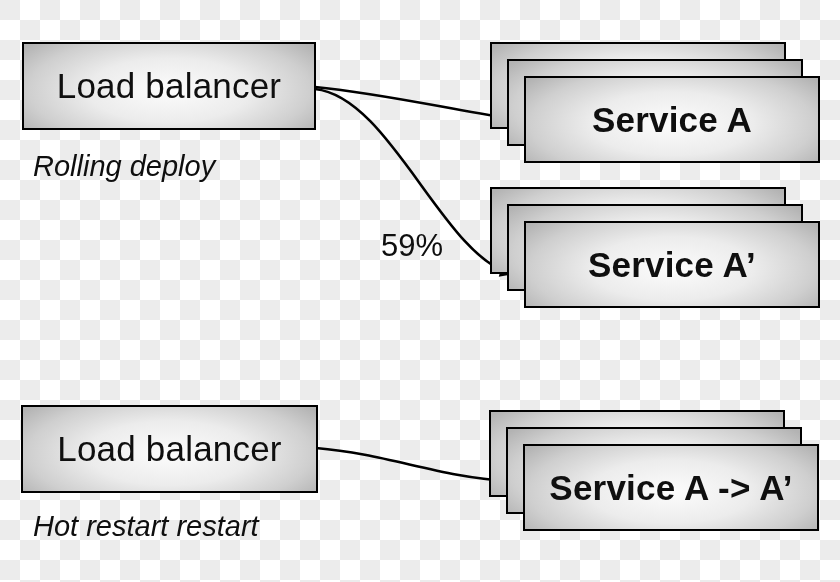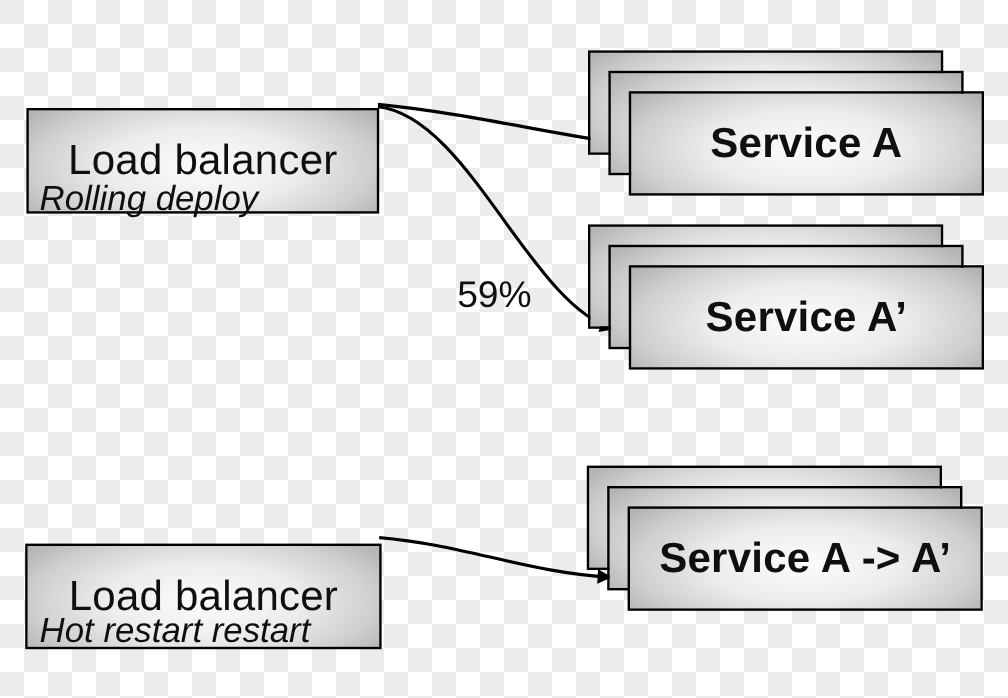--- a/index.html
+++ b/index.html
@@ -13,33 +13,33 @@
   }
   .connector-layer{
     position:absolute;left:0;top:0;width:840px;height:582px;
     pointer-events:none;
   }
   .node{
     position:absolute;
     box-sizing:border-box;
     border:2.5px solid #000;
     background: radial-gradient(ellipse 62% 85% at 50% 55%, #fcfcfc 0%, #ececec 45%, #cfcfcf 78%, #b3b3b3 100%);
-    display:flex;align-items:center;justify-content:center;margin-top:48px;
+    display:flex;align-items:center;justify-content:center;
   }
   .node-label{
     font-size:35px;
     letter-spacing:0.2px;
     white-space:nowrap;
   }
   .lb-top{left:22px;top:42px;width:294px;height:88px;}
   .lb-bottom{left:21px;top:405px;width:297px;height:88px;}
   .stack{position:absolute;width:330px;height:121px;}
   .stack-a{left:490px;top:42px;}
   .stack-a-prime{left:490px;top:187px;}
-  .stack-a-to-a-prime{left:489px;top:388px;}
+  .stack-a-to-a-prime{left:489px;top:410px;}
   .card{
     position:absolute;
     box-sizing:border-box;
     width:296px;height:87px;
     border:2.5px solid #000;
     background: radial-gradient(ellipse 62% 85% at 50% 55%, #fcfcfc 0%, #ececec 45%, #cfcfcf 78%, #b3b3b3 100%);
   }
   .card.back{left:0;top:0;}
   .card.mid{left:17px;top:17px;}
   .card.front{left:34px;top:34px;display:flex;align-items:center;justify-content:center;font-weight:bold;}

